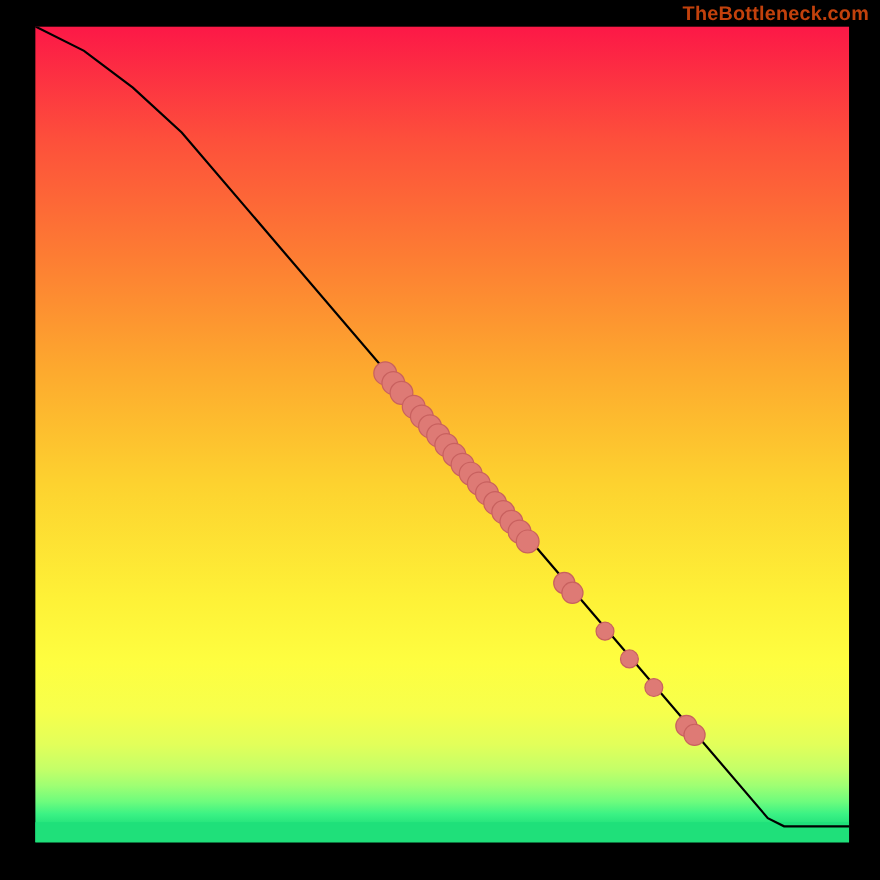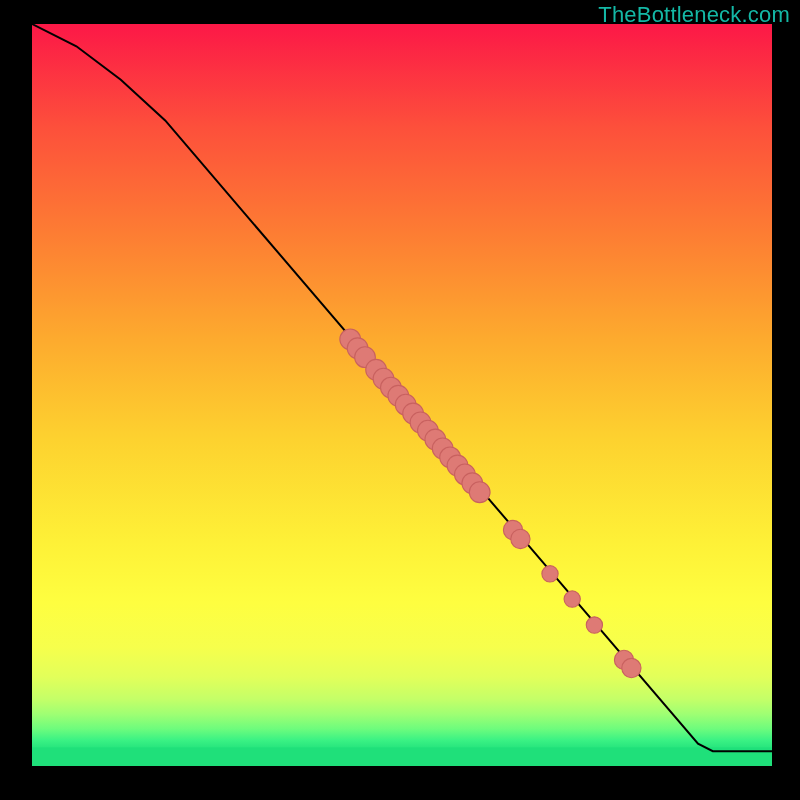--- a/index.html
+++ b/index.html
@@ -14,23 +14,23 @@
   .frame {
     position: relative;
     width: 800px;
     height: 800px;
     background: #000;
   }
   .watermark {
     position: absolute;
     top: 2px;
     right: 10px;
-    color: #14b8a6;
-    font-size: 22px;
-    font-weight: 400;
+    color: #c2410c;
+    font-size: 18px;
+    font-weight: 700;
     letter-spacing: 0.2px;
     z-index: 10;
   }
   .plot {
     position: absolute;
     left: 32px;
     top: 24px;
     width: 740px;
     height: 742px;
   }

